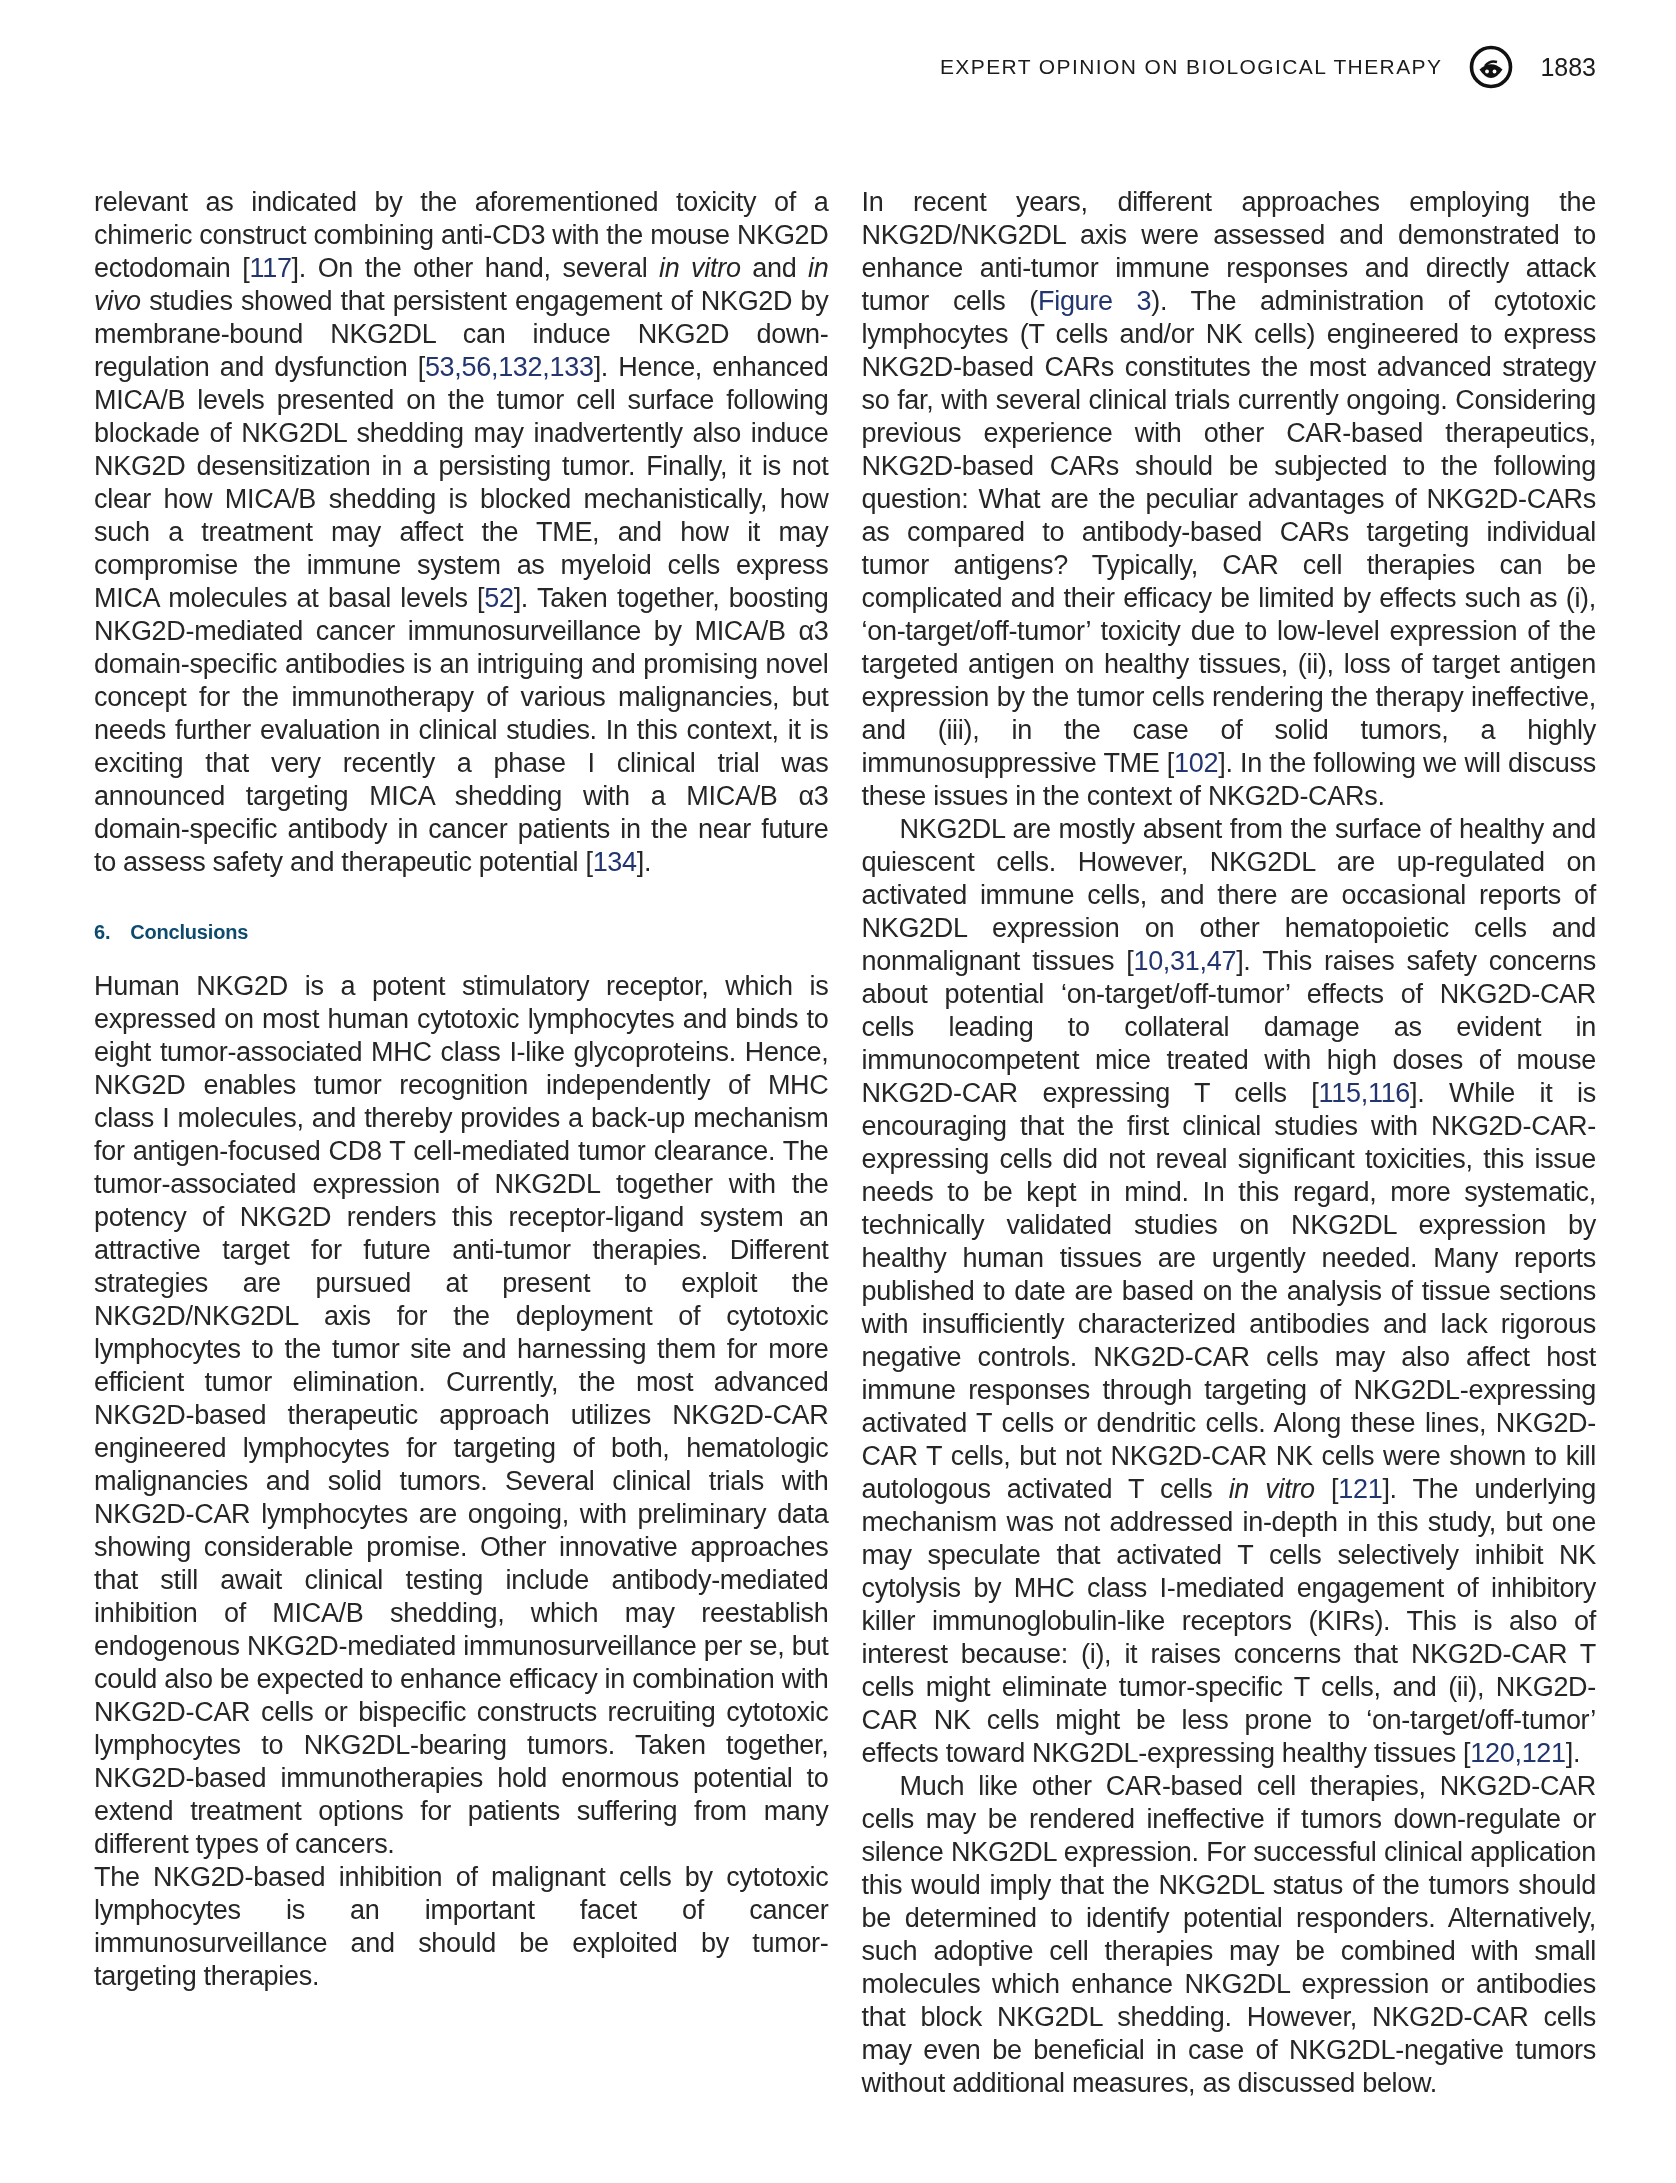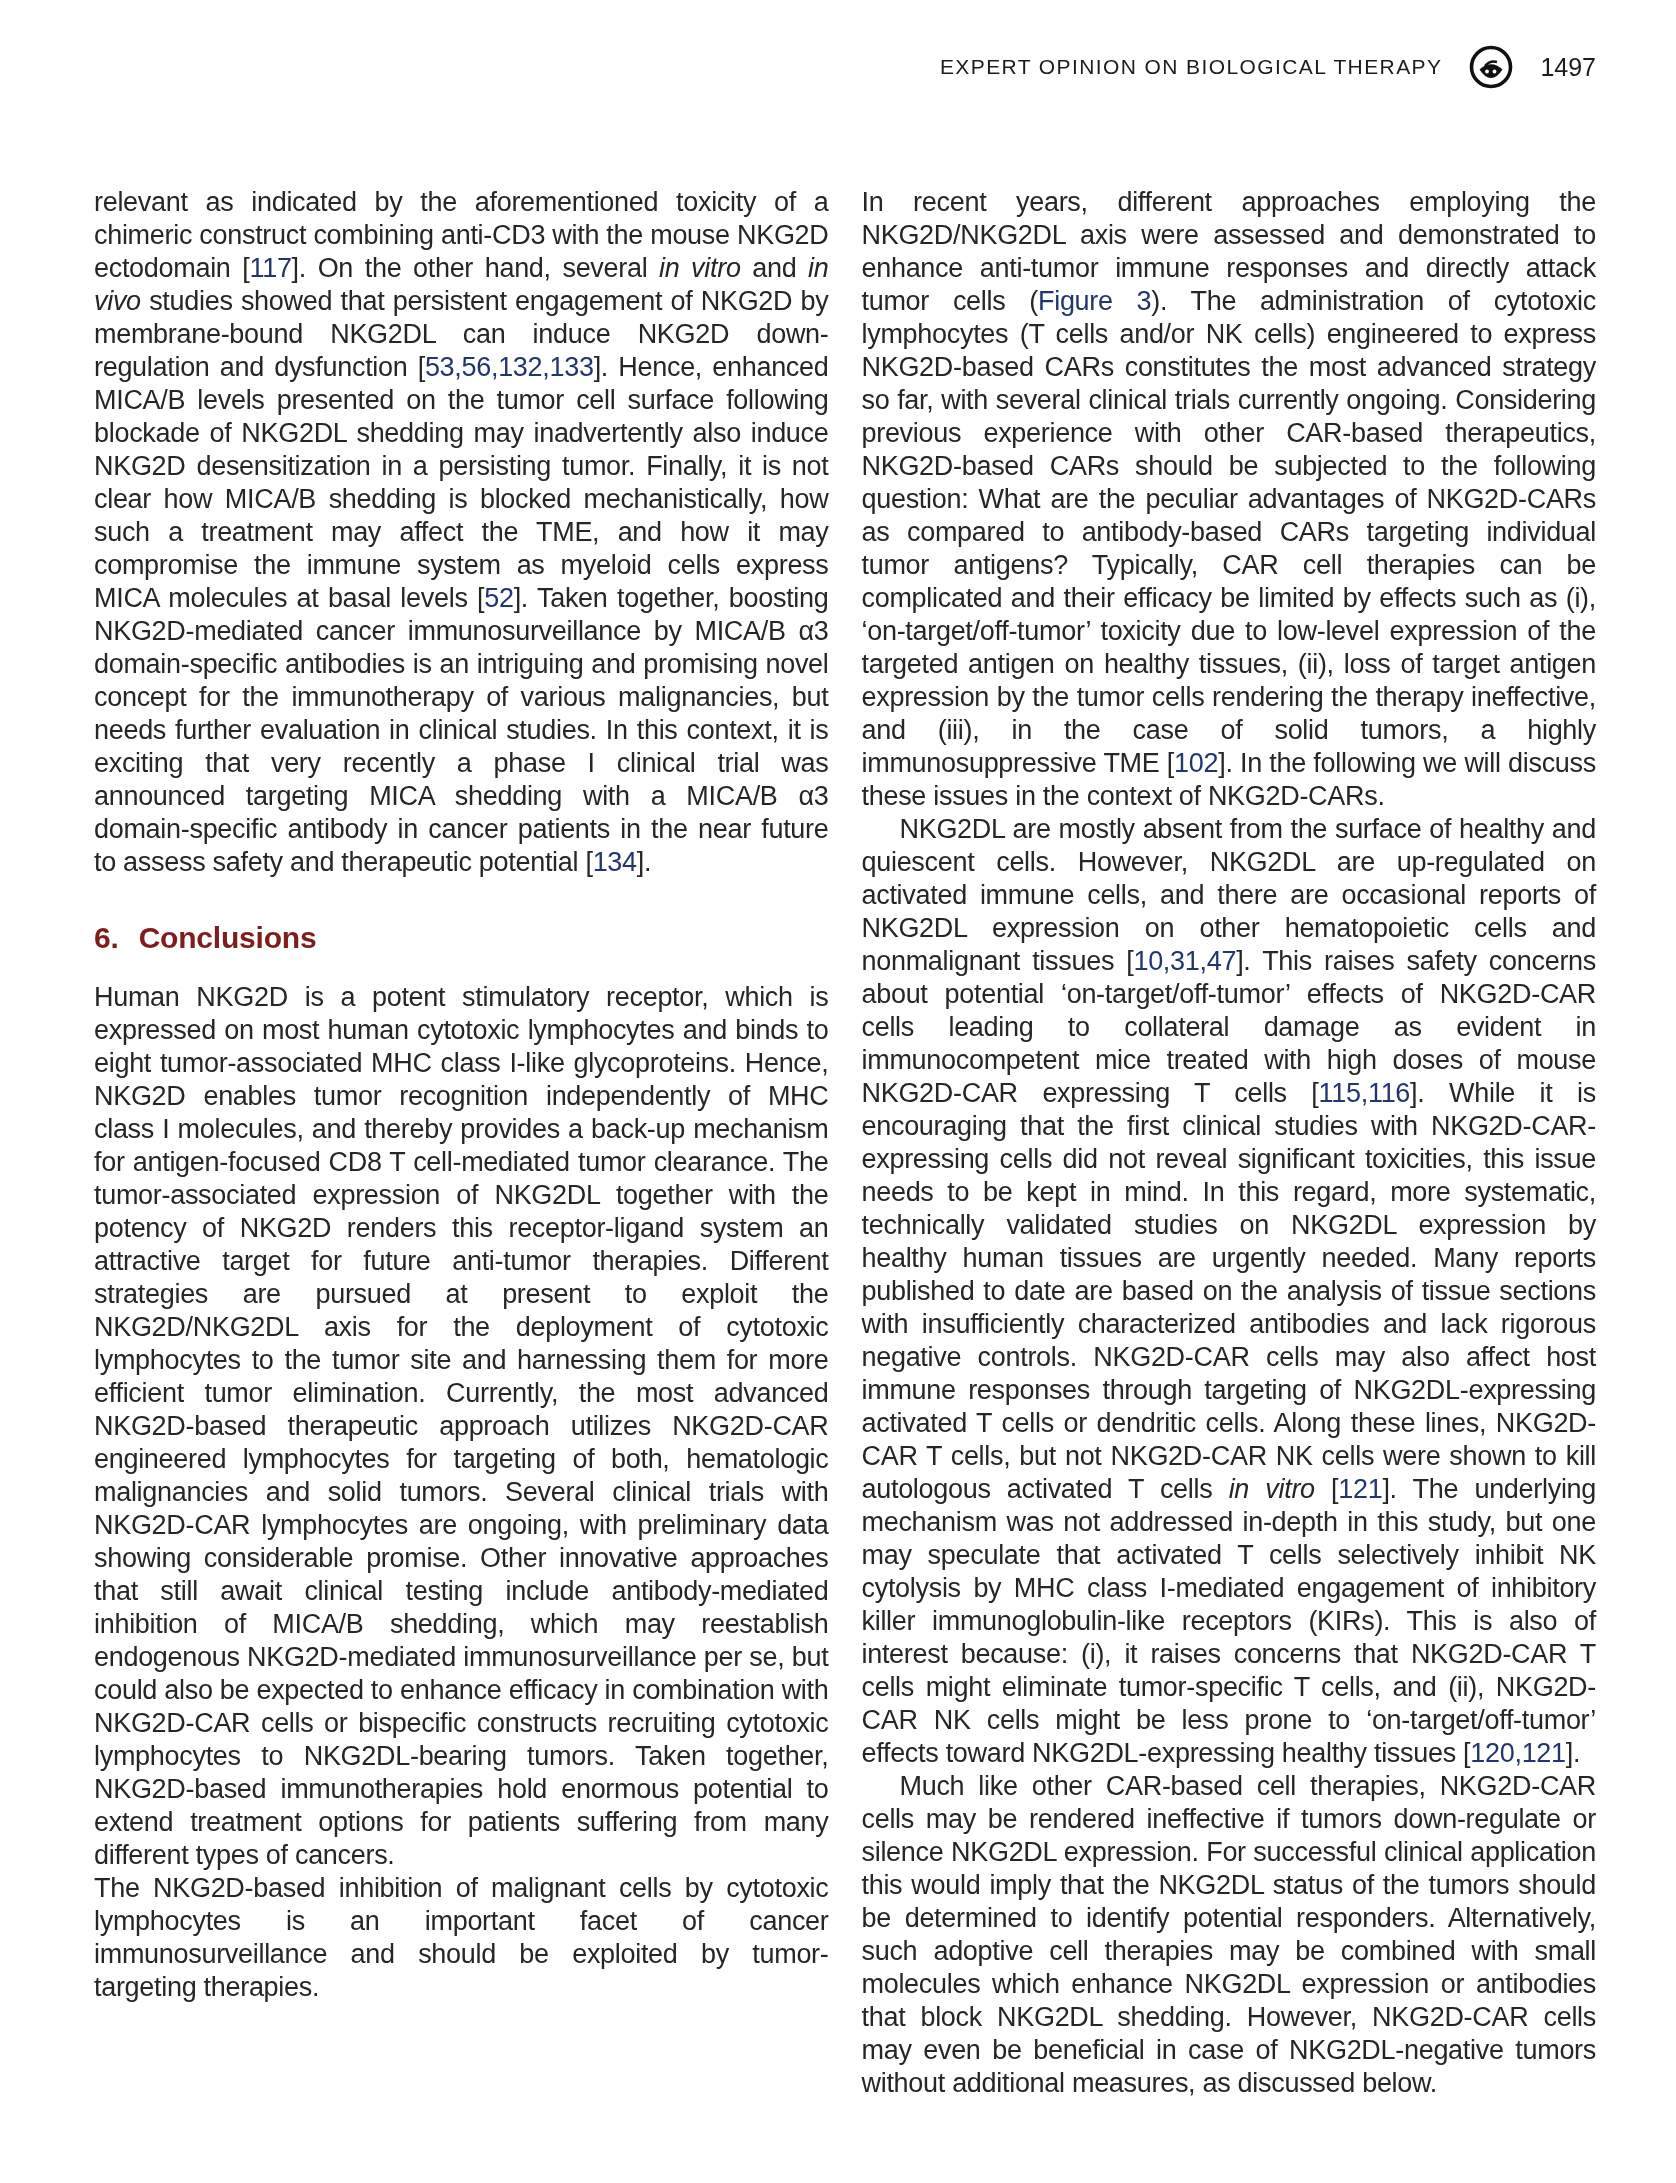--- a/index.html
+++ b/index.html
@@ -48,44 +48,44 @@
     color: #262626;
     letter-spacing: -0.3px;
     hyphens: auto;
     -webkit-hyphens: auto;
   }
   p.indent { text-indent: 38px; }
   .cite, .figref { color: #22356f; }
   .i { font-style: italic; }
   h2.section-heading {
     margin: 42px 0 26px 0;
-    font-size: 30px;
+    font-size: 20px;
     font-weight: bold;
-    color: #7f1d1d;
+    color: #0c4a6e;
     letter-spacing: -0.2px;
   }
   h2.section-heading .sec-num { margin-right: 20px; }
 </style>
 </head>
 <body>
 
 <div class="page">
 
   <header class="running-head">
     <span class="journal-name">EXPERT OPINION ON BIOLOGICAL THERAPY</span>
     <span class="logo">
       <svg width="46" height="46" viewBox="0 0 46 46" aria-hidden="true">
         <circle cx="23" cy="23" r="19.5" fill="none" stroke="#111111" stroke-width="3.6"></circle>
         <path d="M11.5 25.5 q11.5 -10.5 23 0 q-5.5 8.5 -11.5 8.5 q-6 0 -11.5 -8.5 z" fill="#111111"></path>
         <path d="M17 22 q5 -6 12 -4" fill="none" stroke="#111111" stroke-width="2.4"></path>
         <circle cx="19" cy="27.5" r="1.9" fill="#ffffff"></circle>
         <circle cx="26.5" cy="27.5" r="1.9" fill="#ffffff"></circle>
       </svg>
     </span>
-    <span class="page-number">1497</span>
+    <span class="page-number">1883</span>
   </header>
 
   <main class="columns">
 
     <section class="col">
       <p class="body-para">relevant as indicated by the aforementioned toxicity of a chimeric construct combining anti-CD3 with the mouse NKG2D ectodomain [<span class="cite">117</span>]. On the other hand, several <span class="i">in vitro</span> and <span class="i">in vivo</span> studies showed that persistent engagement of NKG2D by membrane-bound NKG2DL can induce NKG2D down-regulation and dysfunction [<span class="cite">53,56,132,133</span>]. Hence, enhanced MICA/B levels presented on the tumor cell surface following blockade of NKG2DL shedding may inadvertently also induce NKG2D desensitization in a persisting tumor. Finally, it is not clear how MICA/B shedding is blocked mechanistically, how such a treatment may affect the TME, and how it may compromise the immune system as myeloid cells express MICA molecules at basal levels [<span class="cite">52</span>]. Taken together, boosting NKG2D-mediated cancer immunosurveillance by MICA/B α3 domain-specific antibodies is an intriguing and promising novel concept for the immunotherapy of various malignancies, but needs further evaluation in clinical studies. In this context, it is exciting that very recently a phase I clinical trial was announced targeting MICA shedding with a MICA/B α3 domain-specific antibody in cancer patients in the near future to assess safety and therapeutic potential [<span class="cite">134</span>].</p>
 
       <h2 class="section-heading">
         <span class="sec-num">6.</span><span class="sec-title">Conclusions</span>
       </h2>

